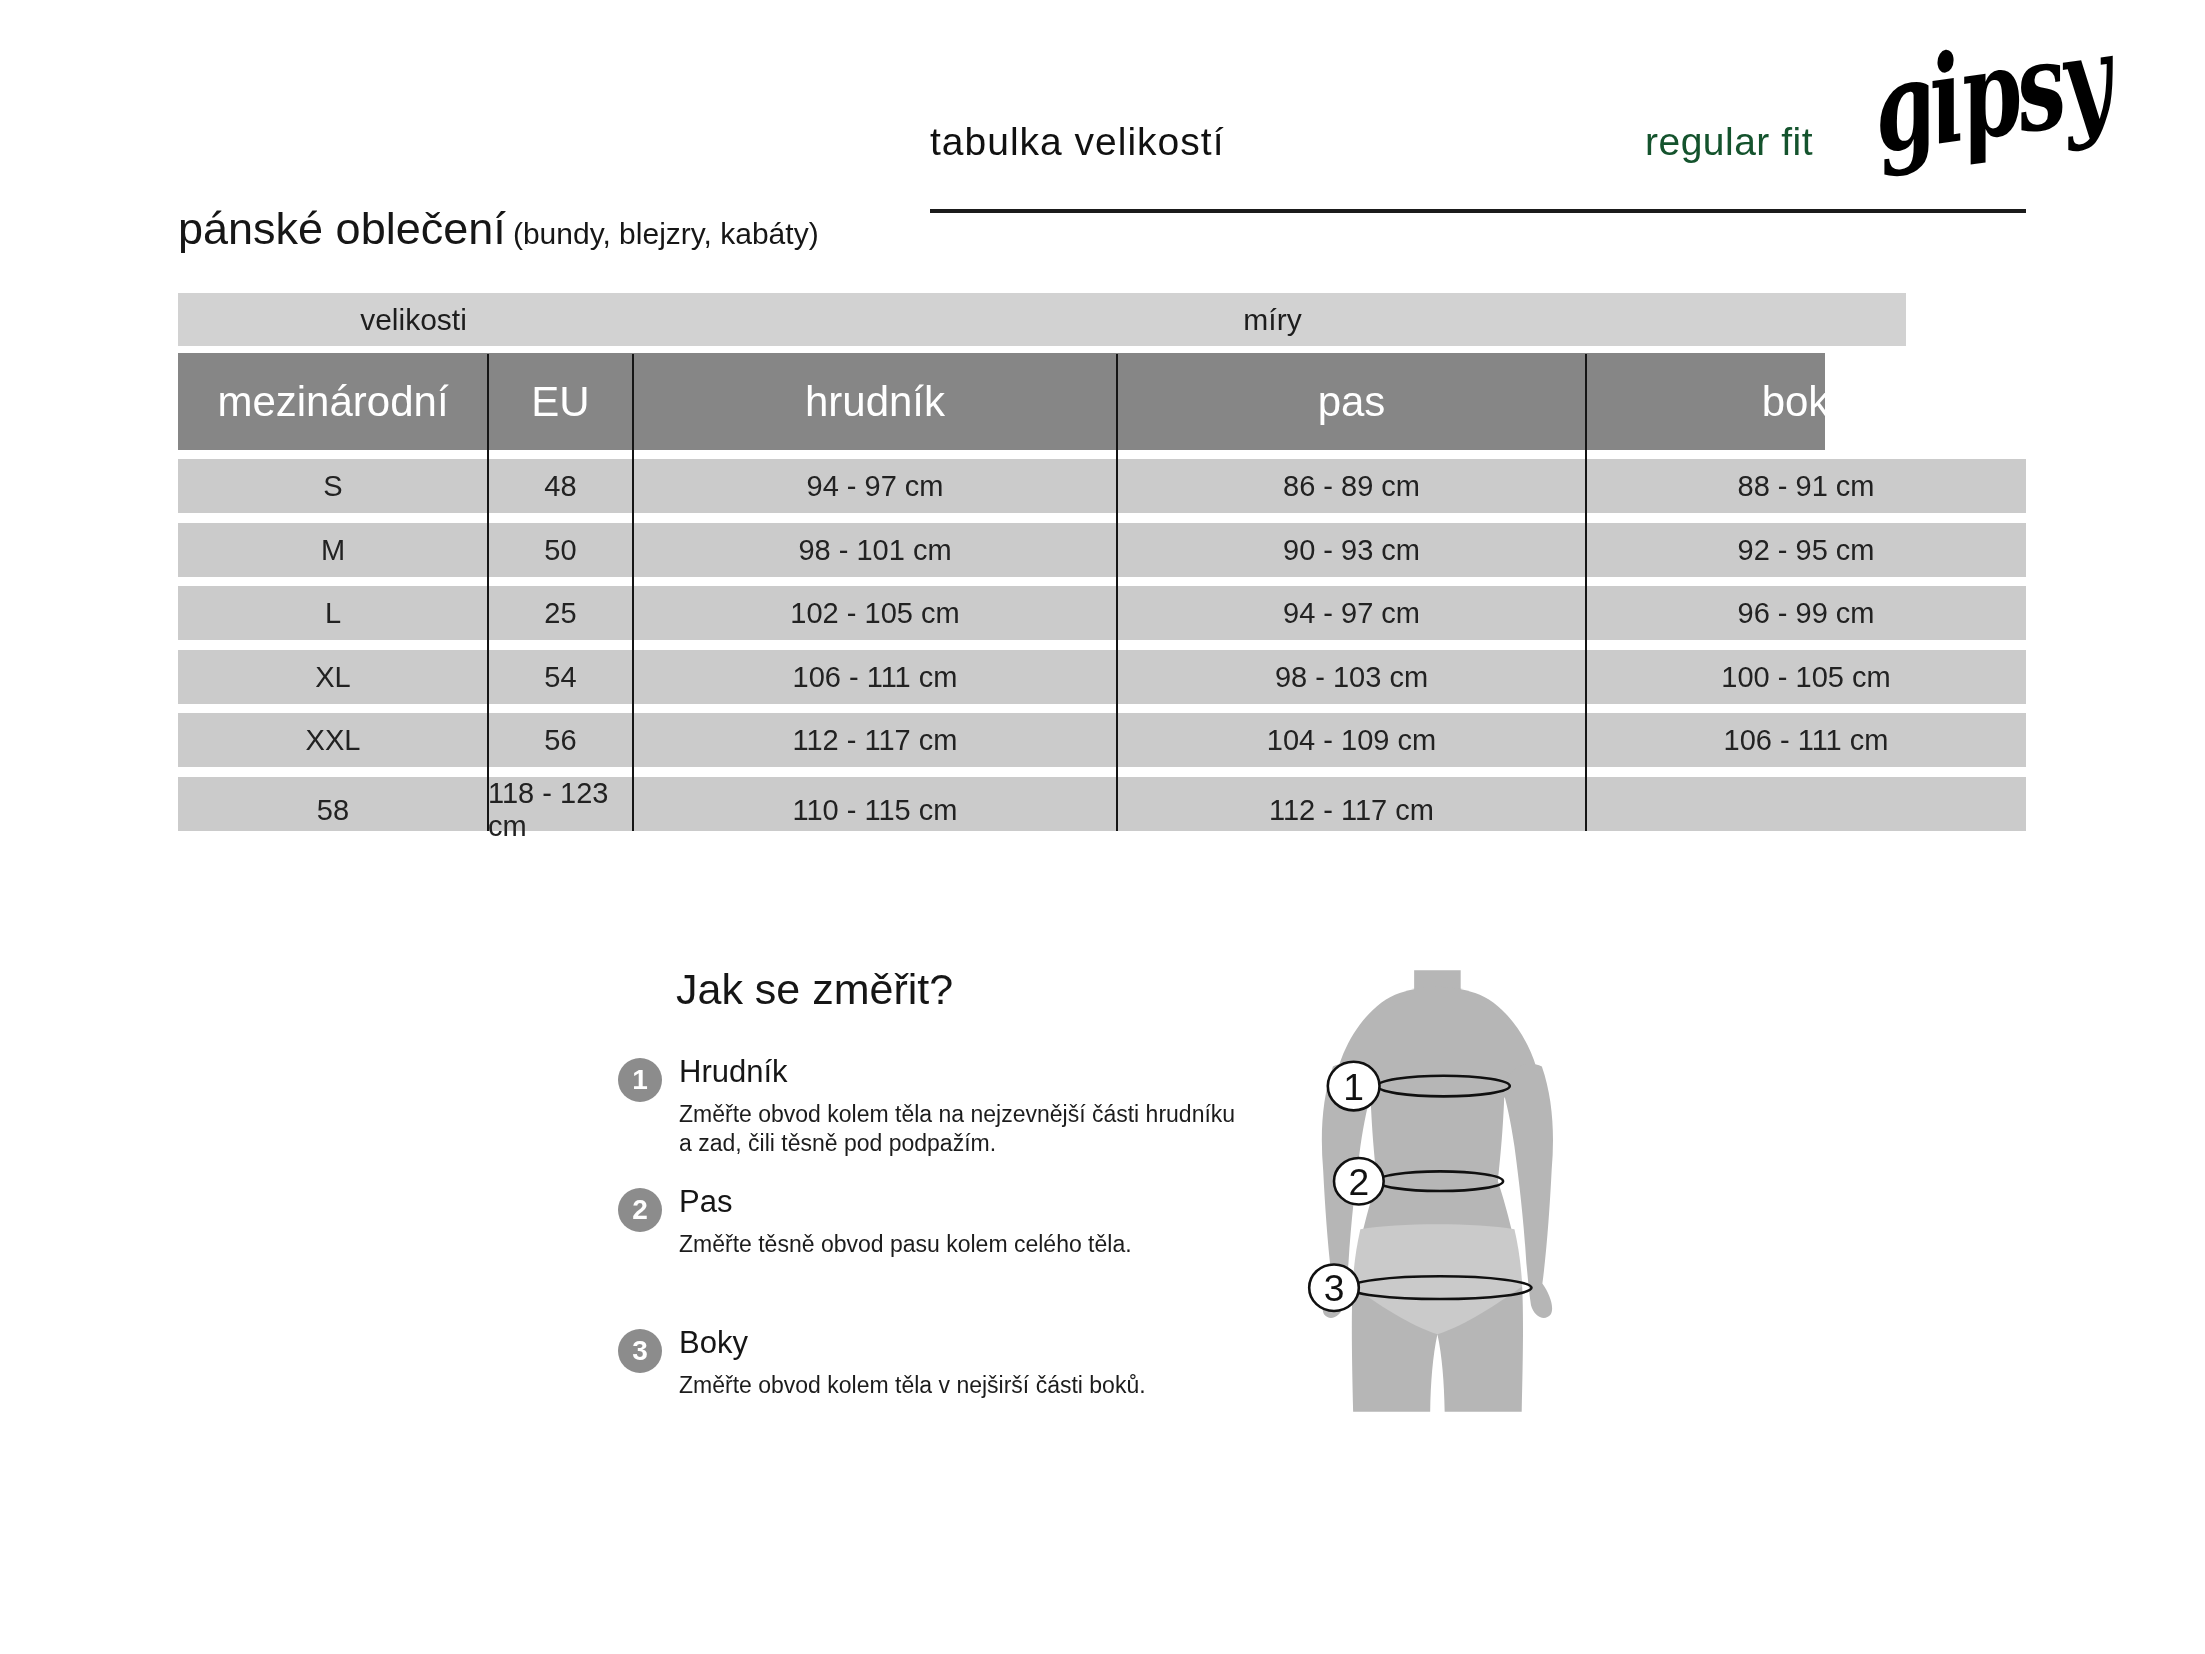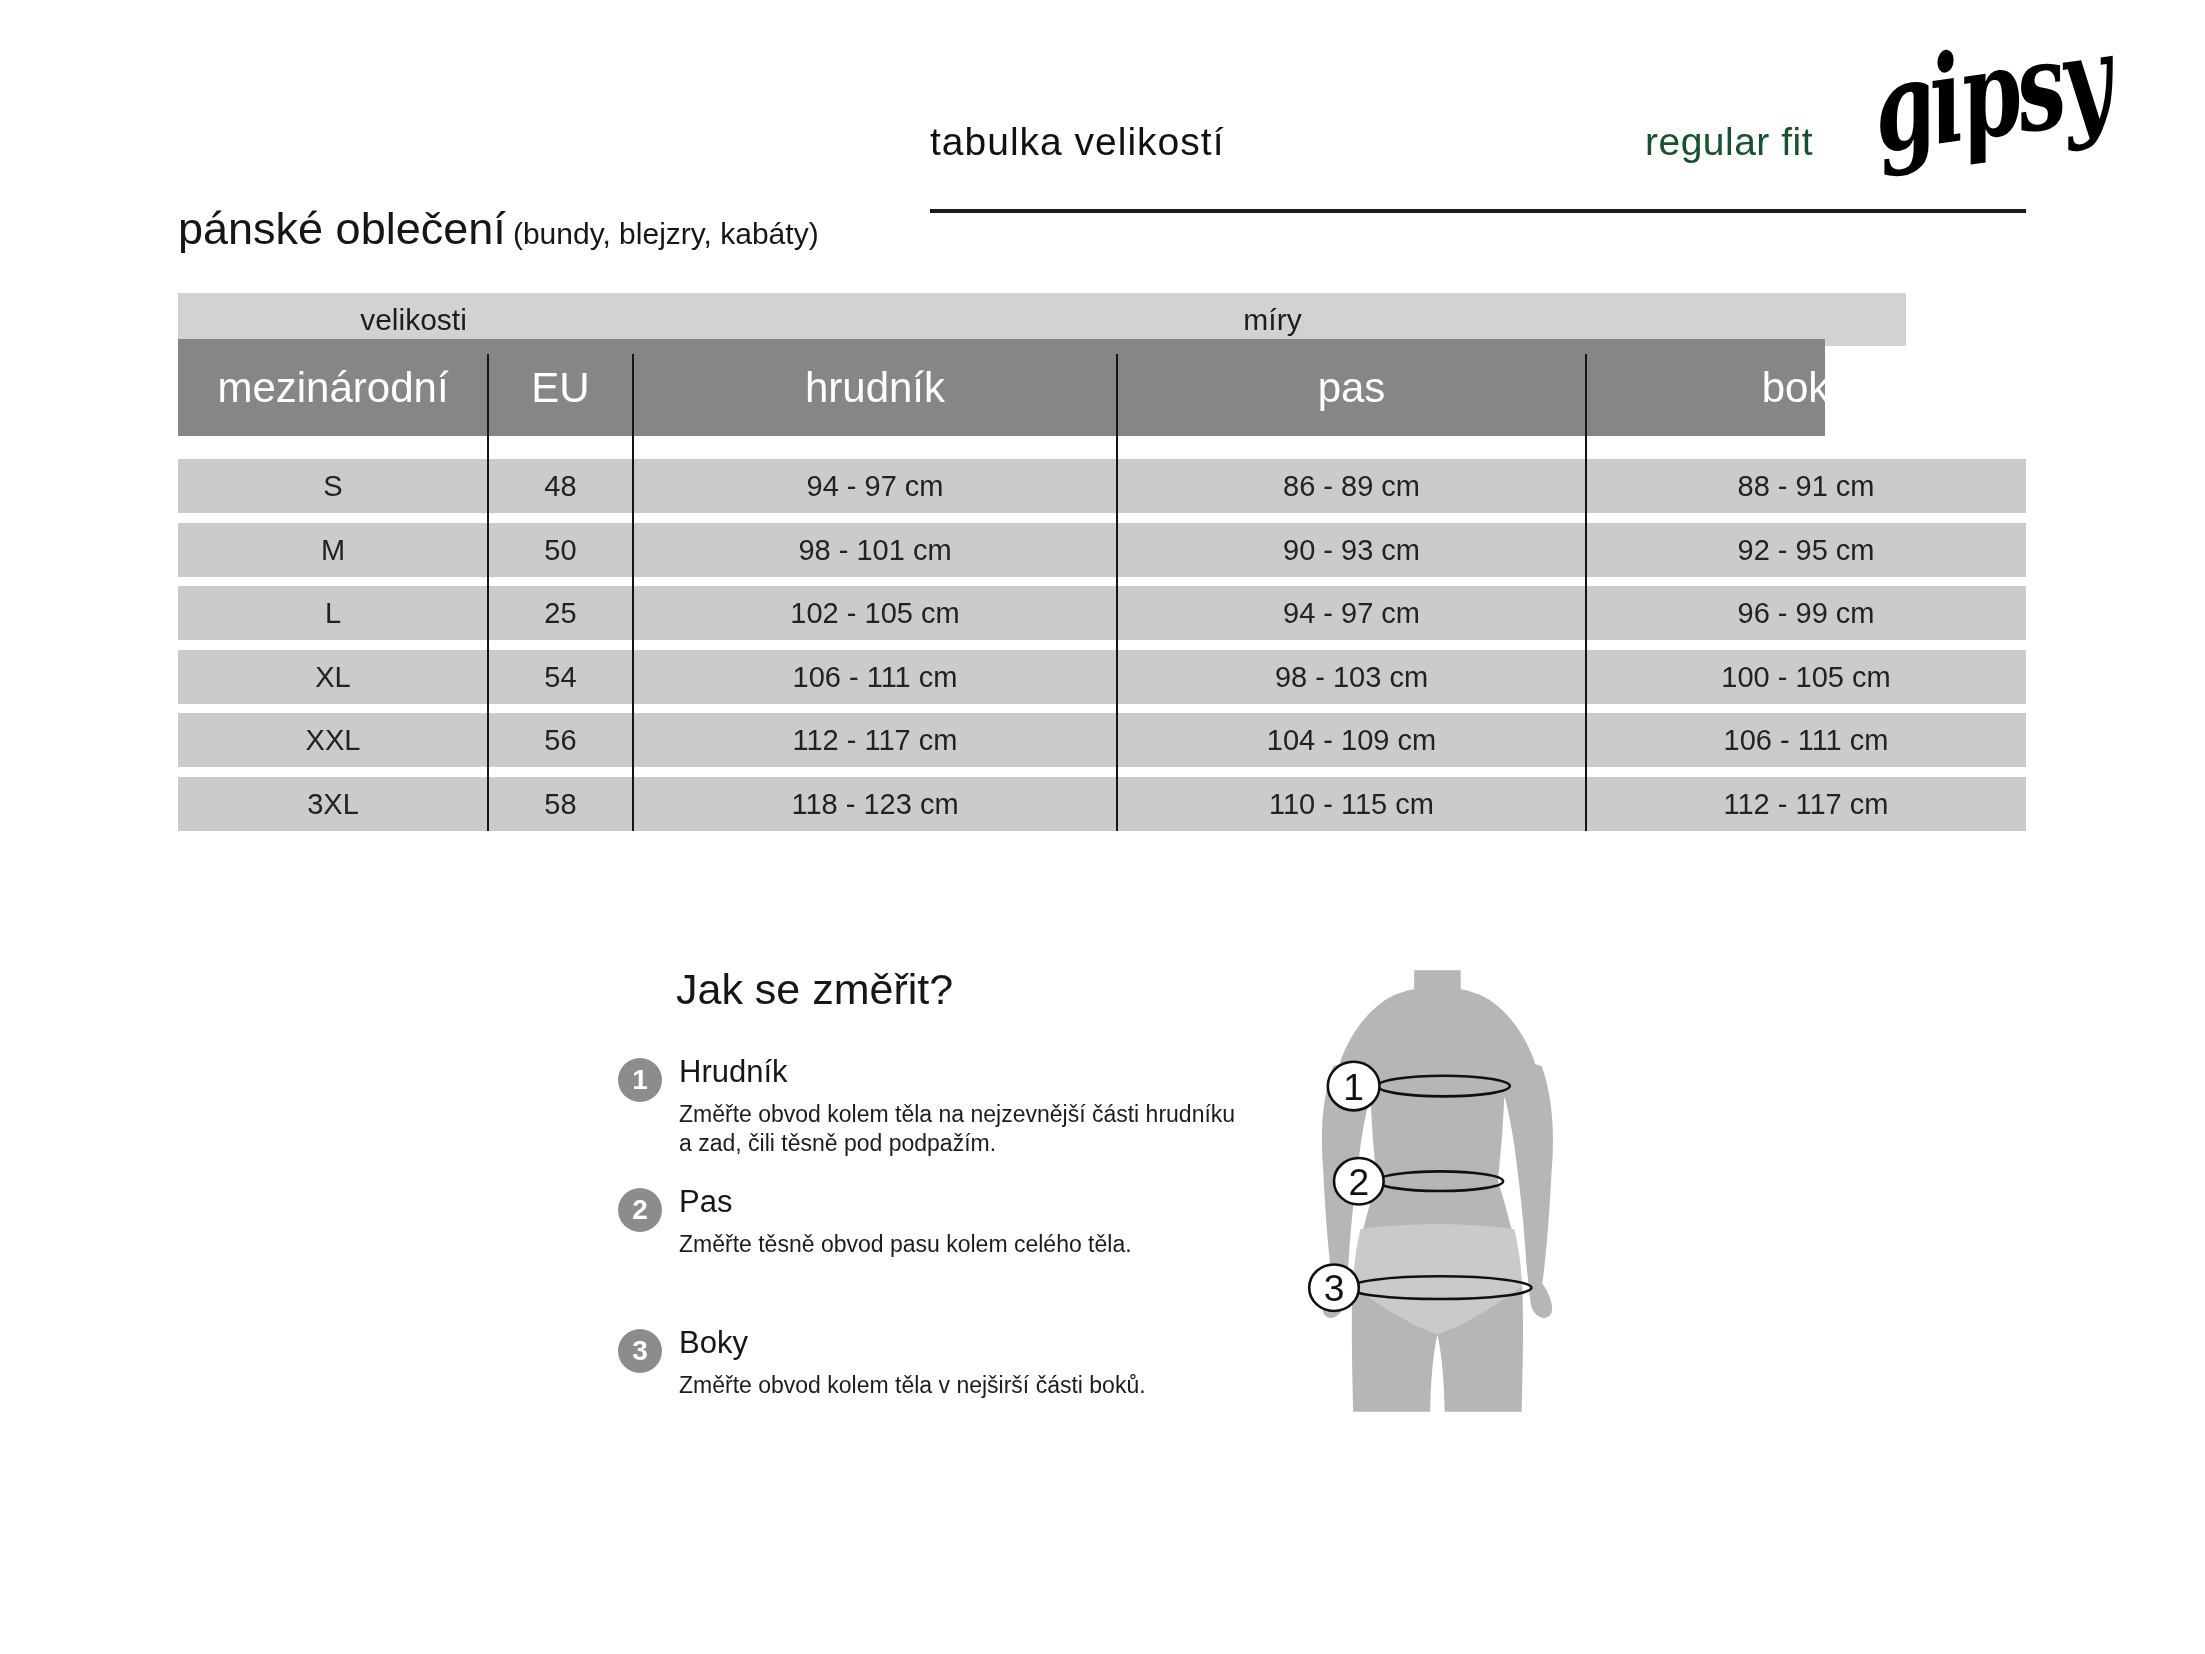--- a/index.html
+++ b/index.html
@@ -19,21 +19,21 @@
   
   .sec-title{position:absolute;left:178px;top:203px;white-space:nowrap;}
   .sec-main{font-size:45px;color:#161616;}
   .sec-sub{font-size:30px;color:#161616;margin-left:7.2px;}
   
   .table{position:absolute;left:178px;top:293px;width:1848px;height:538px;}
   .grp{position:absolute;top:0;height:53px;background:#d2d2d2;
        display:flex;align-items:center;justify-content:center;font-size:30px;color:#1d1d1d;}
   .grp-sizes{left:0;width:471px;}
   .grp-measures{left:461px;width:1267px;}
-  .hrow{position:absolute;left:0;top:46px;width:1647px;height:97px;background:#868686;
+  .hrow{position:absolute;left:0;top:60px;width:1647px;height:97px;background:#868686;
         display:grid;grid-template-columns:310px 145px 484px 469px 440px;}
   .hcell{display:flex;align-items:center;justify-content:center;font-size:42px;color:#ffffff;}
   .drow{position:absolute;left:0;width:1848px;height:54px;background:#cbcbcb;
         display:grid;grid-template-columns:310px 145px 484px 469px 440px;}
   .r0{top:166px}.r1{top:230px}.r2{top:293px}.r3{top:357px}.r4{top:420px}.r5{top:484px}
   .cell{display:flex;align-items:center;justify-content:center;font-size:29px;color:#222;}
   .vline{position:absolute;top:61px;width:2.1px;height:477px;background:#151515;}
   .v1{left:309px}.v2{left:454px}.v3{left:938px}.v4{left:1407px}
   
   .howto-title{position:absolute;left:632px;top:965px;font-size:43px;color:#161616;margin-left:44px;}
@@ -103,21 +103,20 @@
       <div class="cell">100 - 105 cm</div>
     </div>
     <div class="drow r4">
       <div class="cell">XXL</div>
       <div class="cell">56</div>
       <div class="cell">112 - 117 cm</div>
       <div class="cell">104 - 109 cm</div>
       <div class="cell">106 - 111 cm</div>
     </div>
     <div class="drow r5">
-      <div class="cell">3XL</div>
       <div class="cell">58</div>
       <div class="cell">118 - 123 cm</div>
       <div class="cell">110 - 115 cm</div>
       <div class="cell">112 - 117 cm</div>
     </div>
 
     <div class="vline v1"></div>
     <div class="vline v2"></div>
     <div class="vline v3"></div>
     <div class="vline v4"></div>

